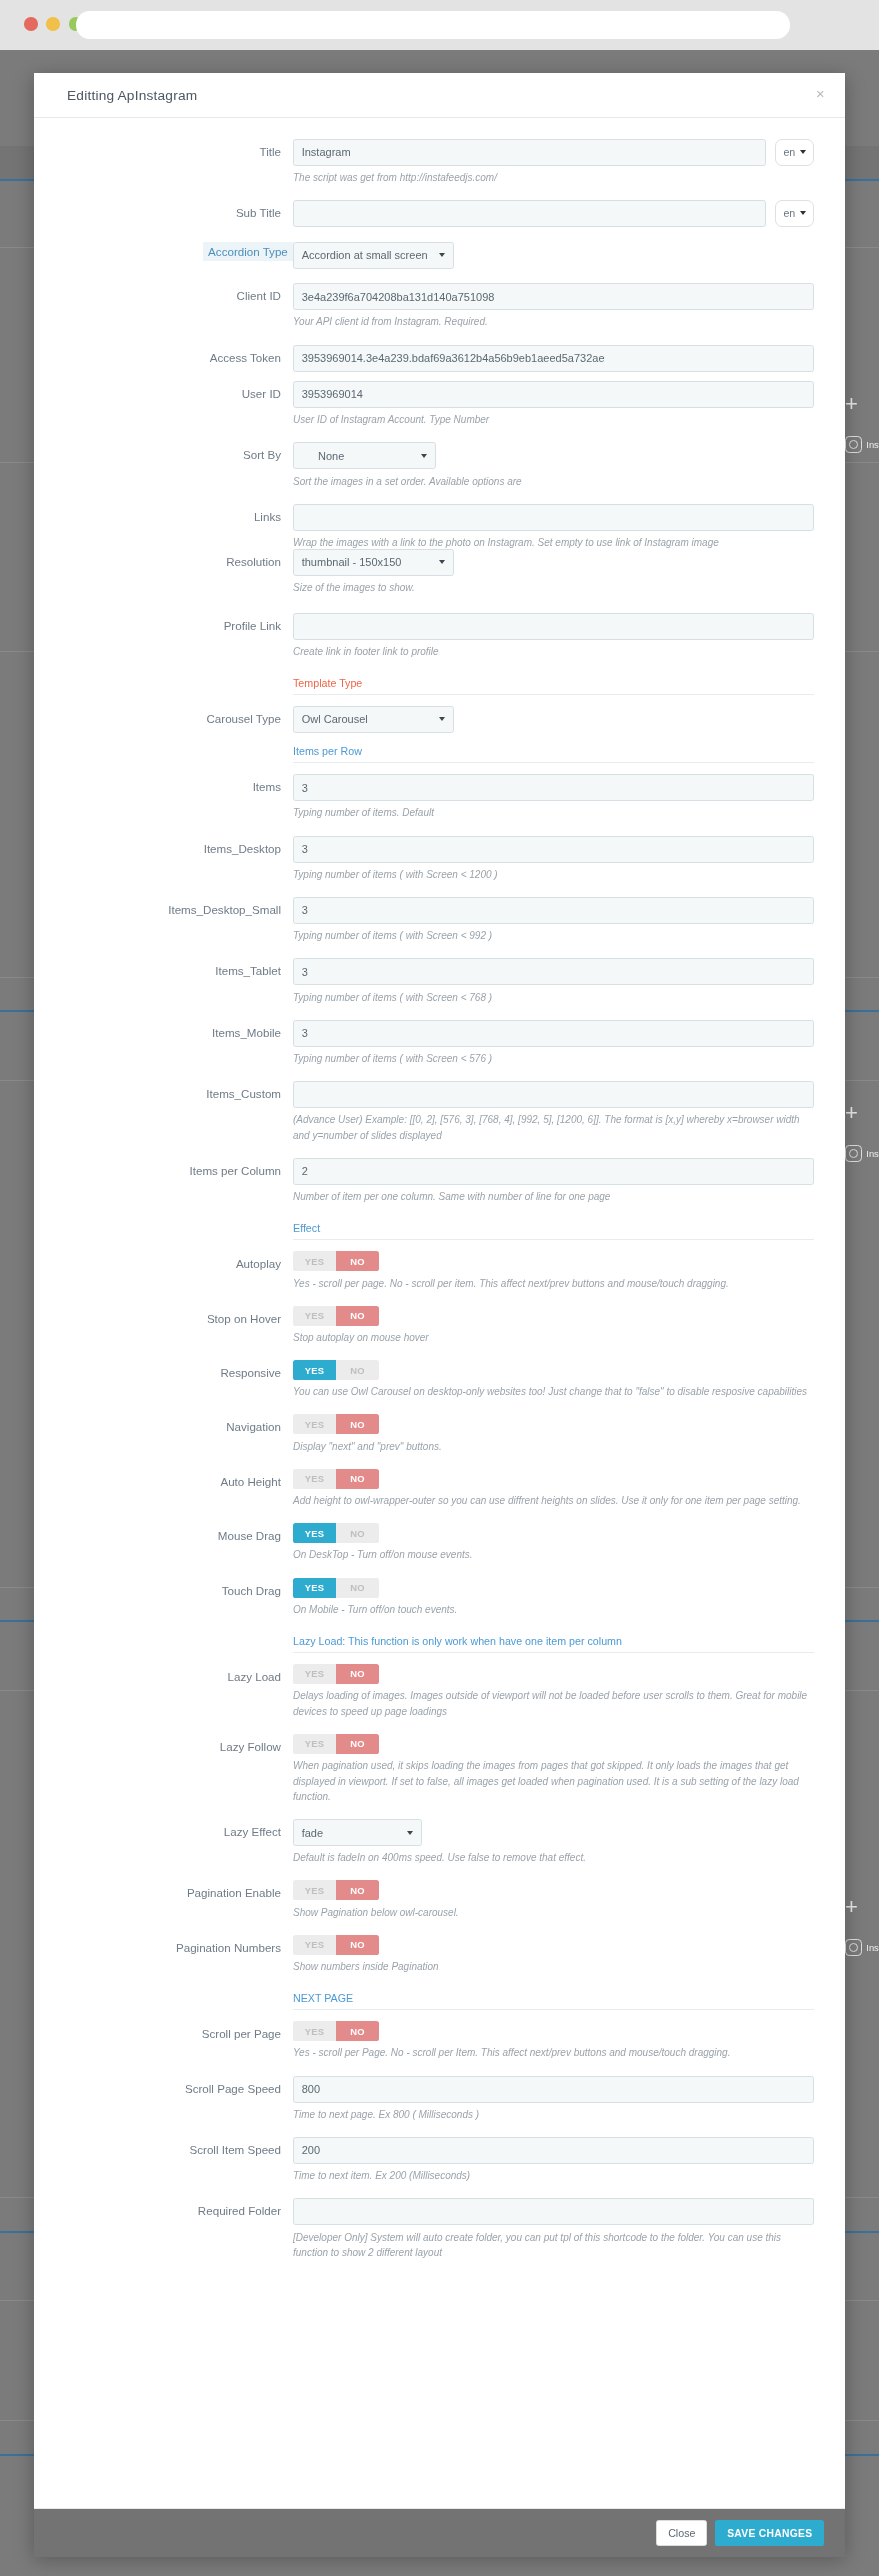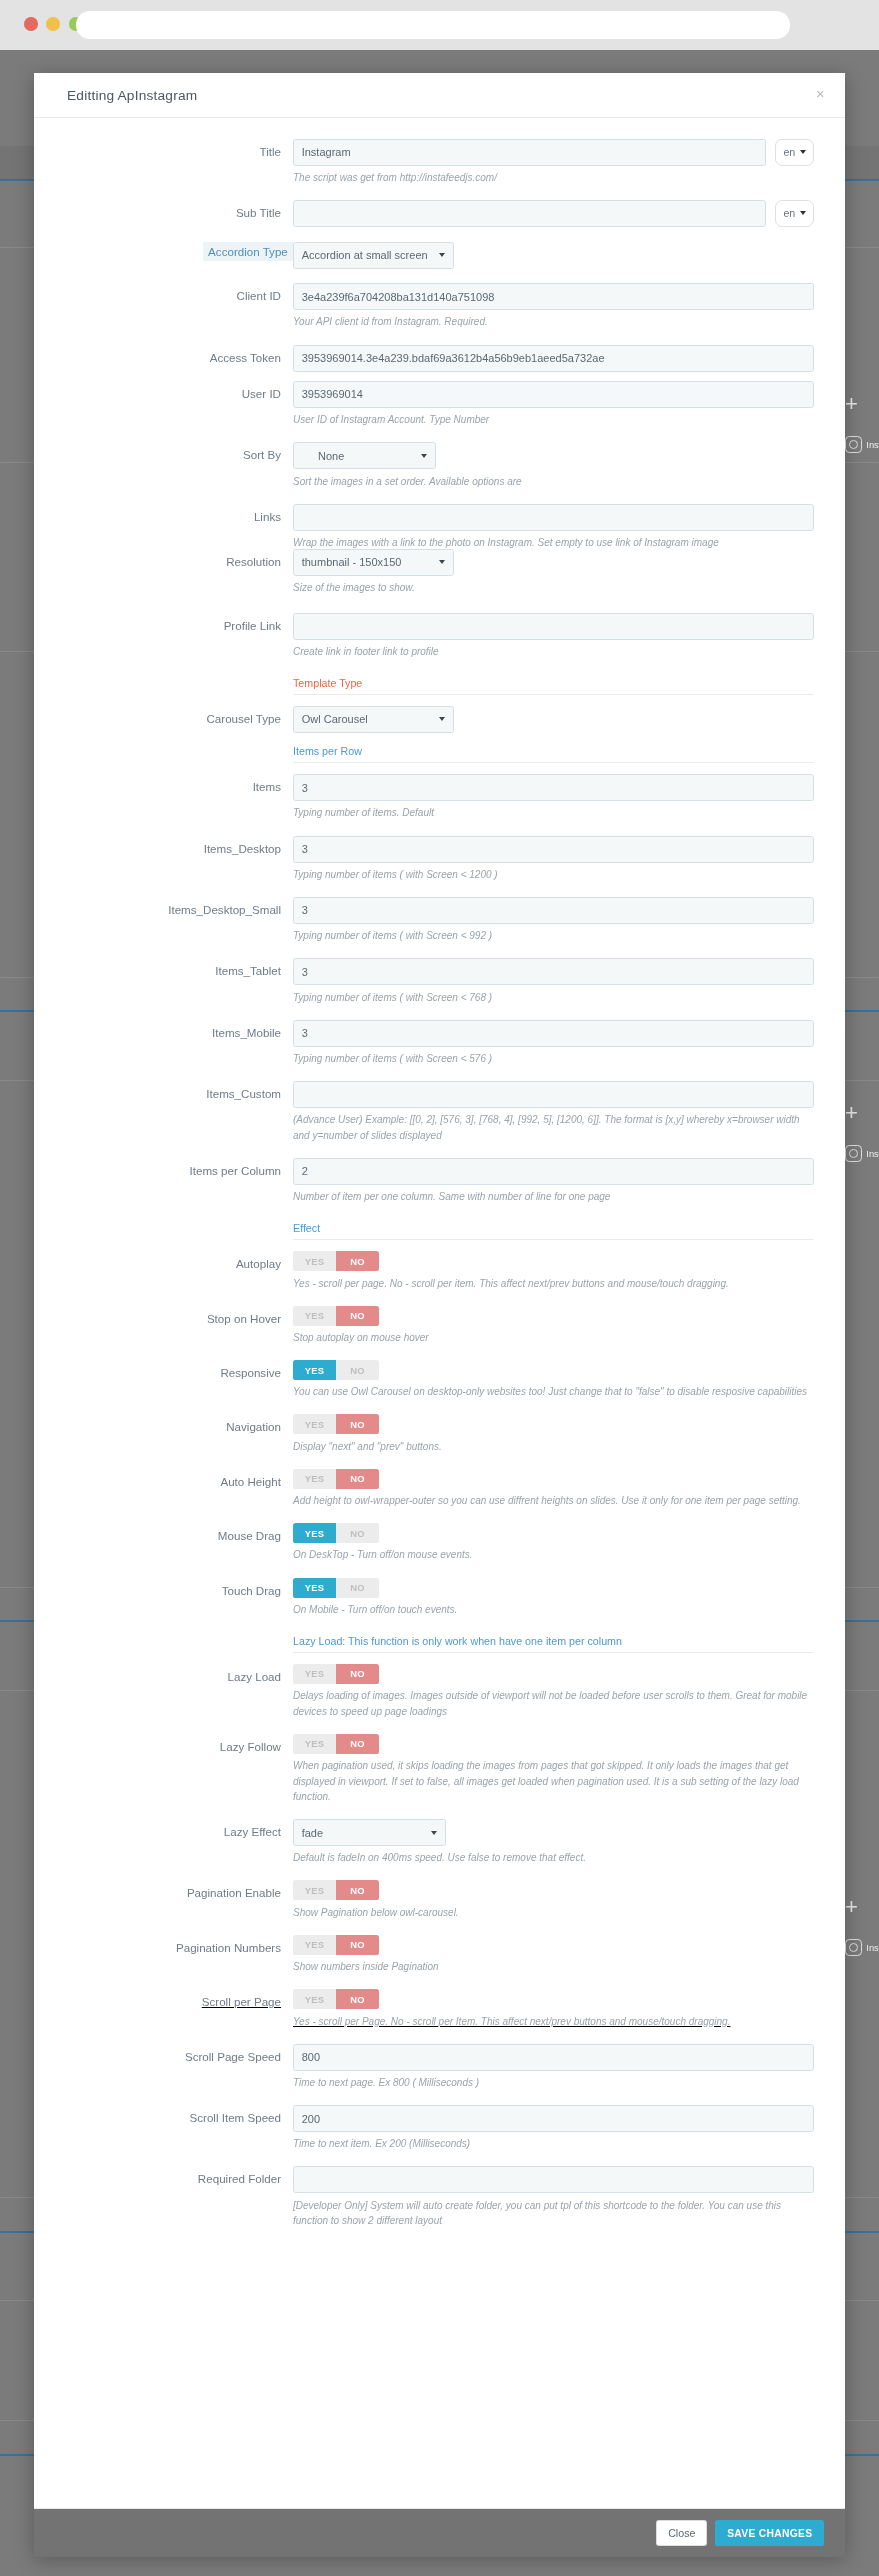--- a/index.html
+++ b/index.html
@@ -110,21 +110,21 @@
   }
   .select .caret {
     position:absolute; right:7.7px; top:50%; transform:translateY(-50%);
     border-left:3.4px solid transparent; border-right:3.4px solid transparent;
     border-top:4.3px solid #3d4650;
   }
   .select.w-sort{ width:143px;padding-left:24px; }
   .select.w-acc{ width:161px; }
   .select.w-res{ width:161px; }
   .select.w-carousel{ width:161px; }
-  .select.w-lazy{ width:153px;text-align:right; }
+  .select.w-lazy{ width:129px;text-align:right; }
 
   .lang-btn {
     height:27px; min-width:39px;
     border:0.9px solid #e0e0e0; background:#fff; border-radius:7px;
     display:flex; align-items:center; gap:4.3px; justify-content:center;
     font-size:10.7px; color:#6a7681; padding:0 6.9px;
   }
   .lang-btn .caret {
     border-left:3.4px solid transparent; border-right:3.4px solid transparent;
     border-top:4.3px solid #2a3138;
@@ -741,22 +741,30 @@
         </div>
       </div>
       <div class="form-row">
         <div class="row-label"></div>
         <div class="row-field">
             <div class="help">Show numbers inside Pagination</div>
           </div>
       </div>
     </div>
 
-
-    <div class="rowblock" style="margin-top:8.6px;text-decoration:underline;">
+    <div class="rowblock tight" style="margin-top:5.2px;">
+      <div class="form-row">
+        <div class="row-label"></div>
+        <div class="row-field">
+            <div class="section-title blue">NEXT PAGE</div>
+          </div>
+      </div>
+    </div>
+
+    <div class="rowblock" style="margin-top:8.6px;">
       <div class="form-row">
         <div class="row-label">Scroll per Page</div>
         <div class="row-field">
           <div class="switch">
             <div class="half off">YES</div>
             <div class="half on-no">NO</div>
           </div>
         </div>
       </div>
       <div class="form-row">

